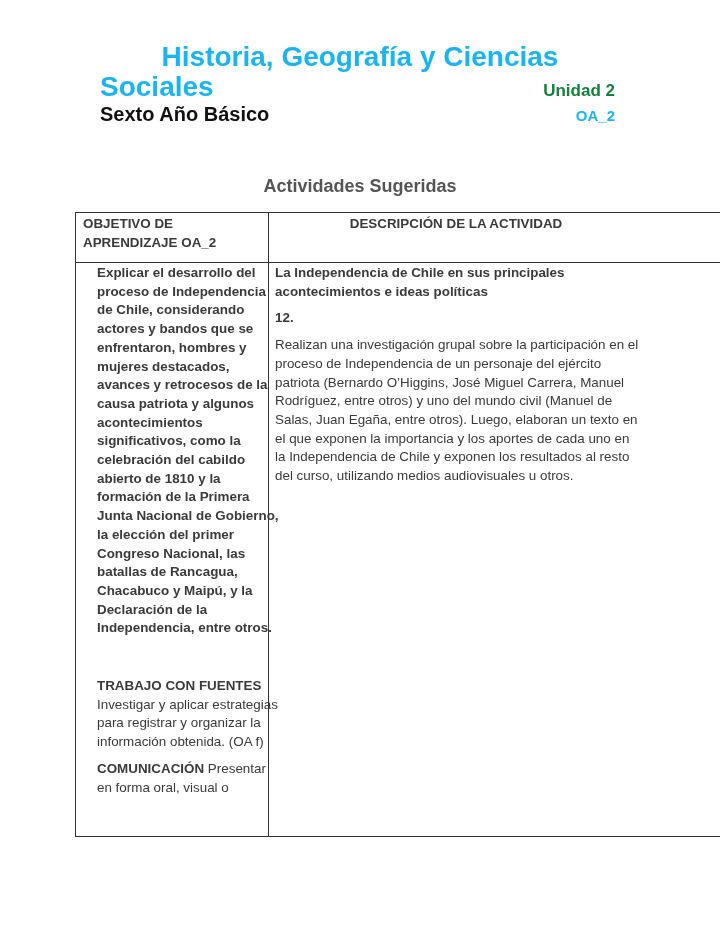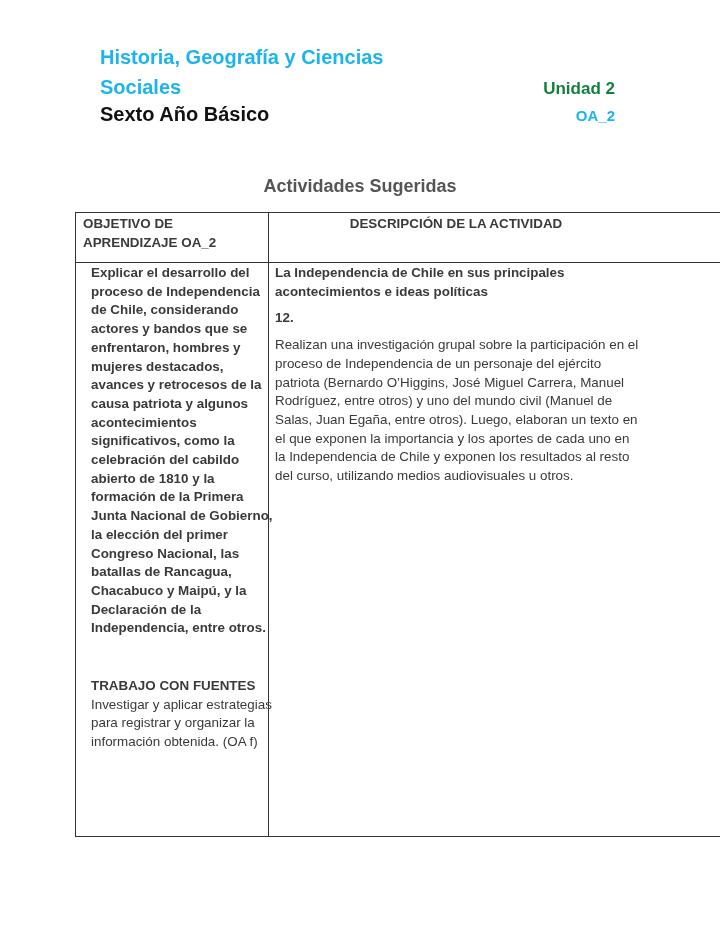--- a/index.html
+++ b/index.html
@@ -16,24 +16,25 @@
       color: #333333;
     }
     .header {
       position: absolute;
       left: 100px;
       top: 42px;
       width: 520px;
     }
     .title-line {
       font-weight: bold;
-      font-size: 20px;
+      font-size: 28px;
       line-height: 30px;
       color: #1cb4ee;
       margin: 0;
+      text-align: center;
     }
     .row2 {
       display: flex;
       justify-content: space-between;
       align-items: baseline;
     }
     .unit {
       font-weight: bold;
       font-size: 17px;
       color: #15803d;
@@ -105,21 +106,21 @@
       font-weight: bold;
     }
     .h-right {
       left: 193px;
       top: 2px;
       width: 374px;
       text-align: center;
       font-weight: bold;
     }
     .b-left {
-      left: 15px;
+      left: 21px;
       top: 51px;
       width: 182px;
     }
     .b-right {
       left: 199px;
       top: 51px;
       width: 364px;
     }
     .bold { font-weight: bold; }
     .p { margin: 0; }
@@ -153,20 +154,24 @@
   <div class="cell h-right">DESCRIPCIÓN DE LA ACTIVIDAD</div>
 
   <div class="cell b-left">
     <p class="p bold">Explicar el desarrollo del proceso de Independencia de Chile, considerando actores y bandos que se enfrentaron, hombres y mujeres destacados, avances y retrocesos de la causa patriota y algunos acontecimientos significativos, como la celebración del cabildo abierto de 1810 y la formación de la Primera Junta Nacional de Gobierno, la elección del primer Congreso Nacional, las batallas de Rancagua, Chacabuco y Maipú, y la Declaración de la Independencia, entre otros.</p>
     <div class="gap-big"></div>
     <p class="p">
       <span class="bold">TRABAJO CON FUENTES</span><br>
       <span>Investigar y aplicar estrategias para registrar y organizar la información obtenida. (OA f)</span>
     </p>
     <div class="gap-small"></div>
+    <p class="p">
+      <span class="bold">COMUNICACIÓN</span>
+      <span>Presentar en forma oral, visual o</span>
+    </p>
   </div>
 
   <div class="cell b-right">
     <p class="p bold">La Independencia de Chile en sus principales acontecimientos e ideas políticas</p>
     <p class="p num">12.</p>
     <p class="p desc">Realizan una investigación grupal sobre la participación en el proceso de Independencia de un personaje del ejército patriota (Bernardo O’Higgins, José Miguel Carrera, Manuel Rodríguez, entre otros) y uno del mundo civil (Manuel de Salas, Juan Egaña, entre otros). Luego, elaboran un texto en el que exponen la importancia y los aportes de cada uno en la Independencia de Chile y exponen los resultados al resto del curso, utilizando medios audiovisuales u otros.</p>
   </div>
 </div>
 
 </body></html>

